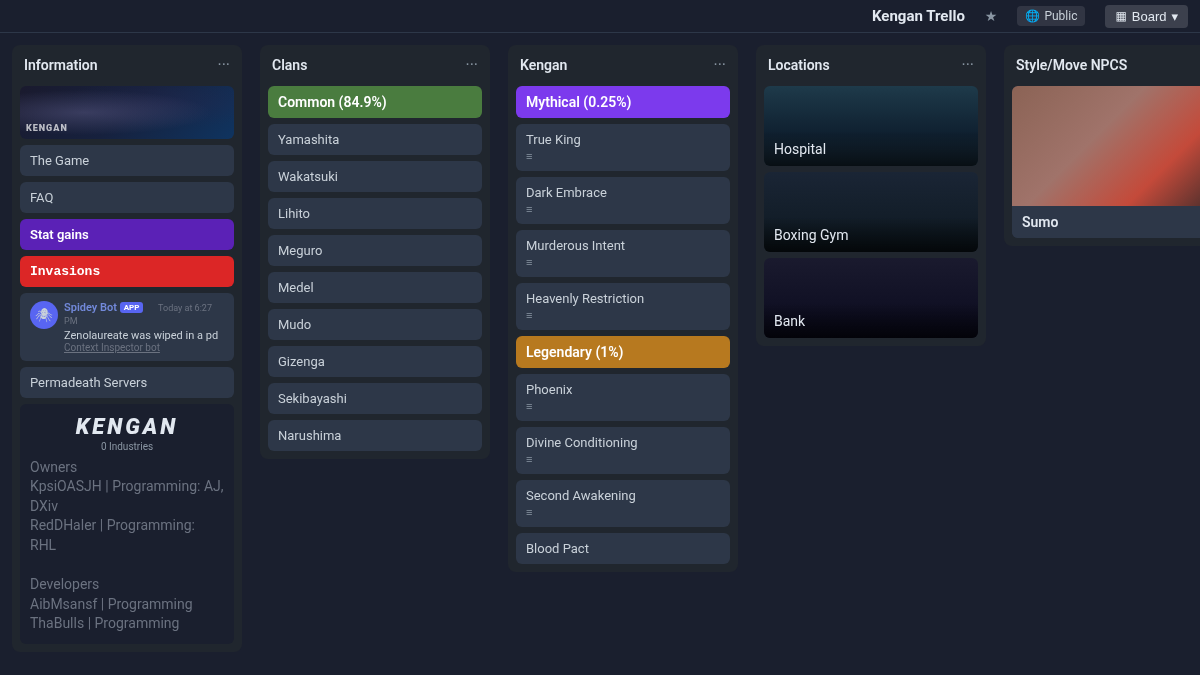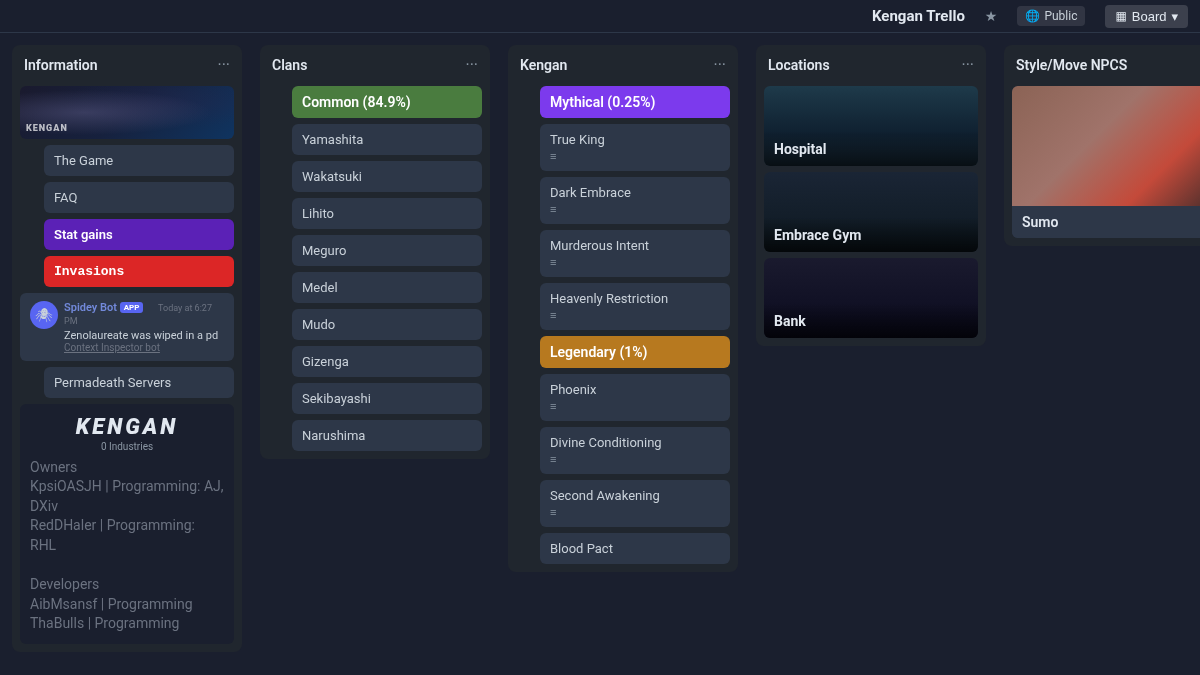--- a/index.html
+++ b/index.html
@@ -87,21 +87,20 @@
     .col-menu { color: #8a96a3; cursor: pointer; font-size: 16px; }
 
     
     .card {
       background: #2d3748;
       border-radius: 6px;
       padding: 8px 10px;
       font-size: 13px;
       color: #c9d1d9;
       cursor: pointer;
-      margin-left: 24px;
     }
     .card-lines { color: #8a96a3; font-size: 11px; margin-top: 3px; }
 
     .card-green { background: #4a7c3f; color: #fff; font-weight: 600; font-size: 14px; }
     .card-purple { background: #7c3aed; color: #fff; font-weight: 600; font-size: 14px; }
     .card-gold { background: #b7791f; color: #fff; font-weight: 600; font-size: 14px; }
 
     
     .info-image {
       width: 100%;
@@ -208,21 +207,21 @@
     }
     .location-bg-boxinggym {
       background: linear-gradient(180deg, #1a2535 0%, #2a3040 100%);
       height: 80px;
     }
     .location-bg-bank {
       background: linear-gradient(180deg, #2a2a3a 0%, #1a1a2a 100%);
       height: 80px;
     }
     .location-name {
-      font-weight: 700;
+      font-weight: 400;
       font-size: 14px;
       color: #e2e8f0;
     }
 
     
     .npc-card {
       background: #2d3748;
       border-radius: 6px;
       overflow: hidden;
       min-height: 120px;
@@ -428,21 +427,21 @@
     <div class="location-card">
       <div class="location-bg-hospital" style="background: linear-gradient(180deg, #1e3a4a 0%, #0f2030 60%, #1a3040 100%);"></div>
       <div class="location-card-overlay">
         <span class="location-name">Hospital</span>
       </div>
     </div>
 
     <div class="location-card">
       <div class="location-bg-boxinggym" style="background: linear-gradient(180deg, #1a2535 0%, #0d1820 100%);"></div>
       <div class="location-card-overlay">
-        <span class="location-name">Embrace Gym</span>
+        <span class="location-name">Boxing Gym</span>
       </div>
     </div>
 
     <div class="location-card">
       <div class="location-bg-bank" style="background: linear-gradient(180deg, #1a1a2e 0%, #0a0a1e 100%); height:80px;"></div>
       <div class="location-card-overlay">
         <span class="location-name">Bank</span>
       </div>
     </div>
   </div>

